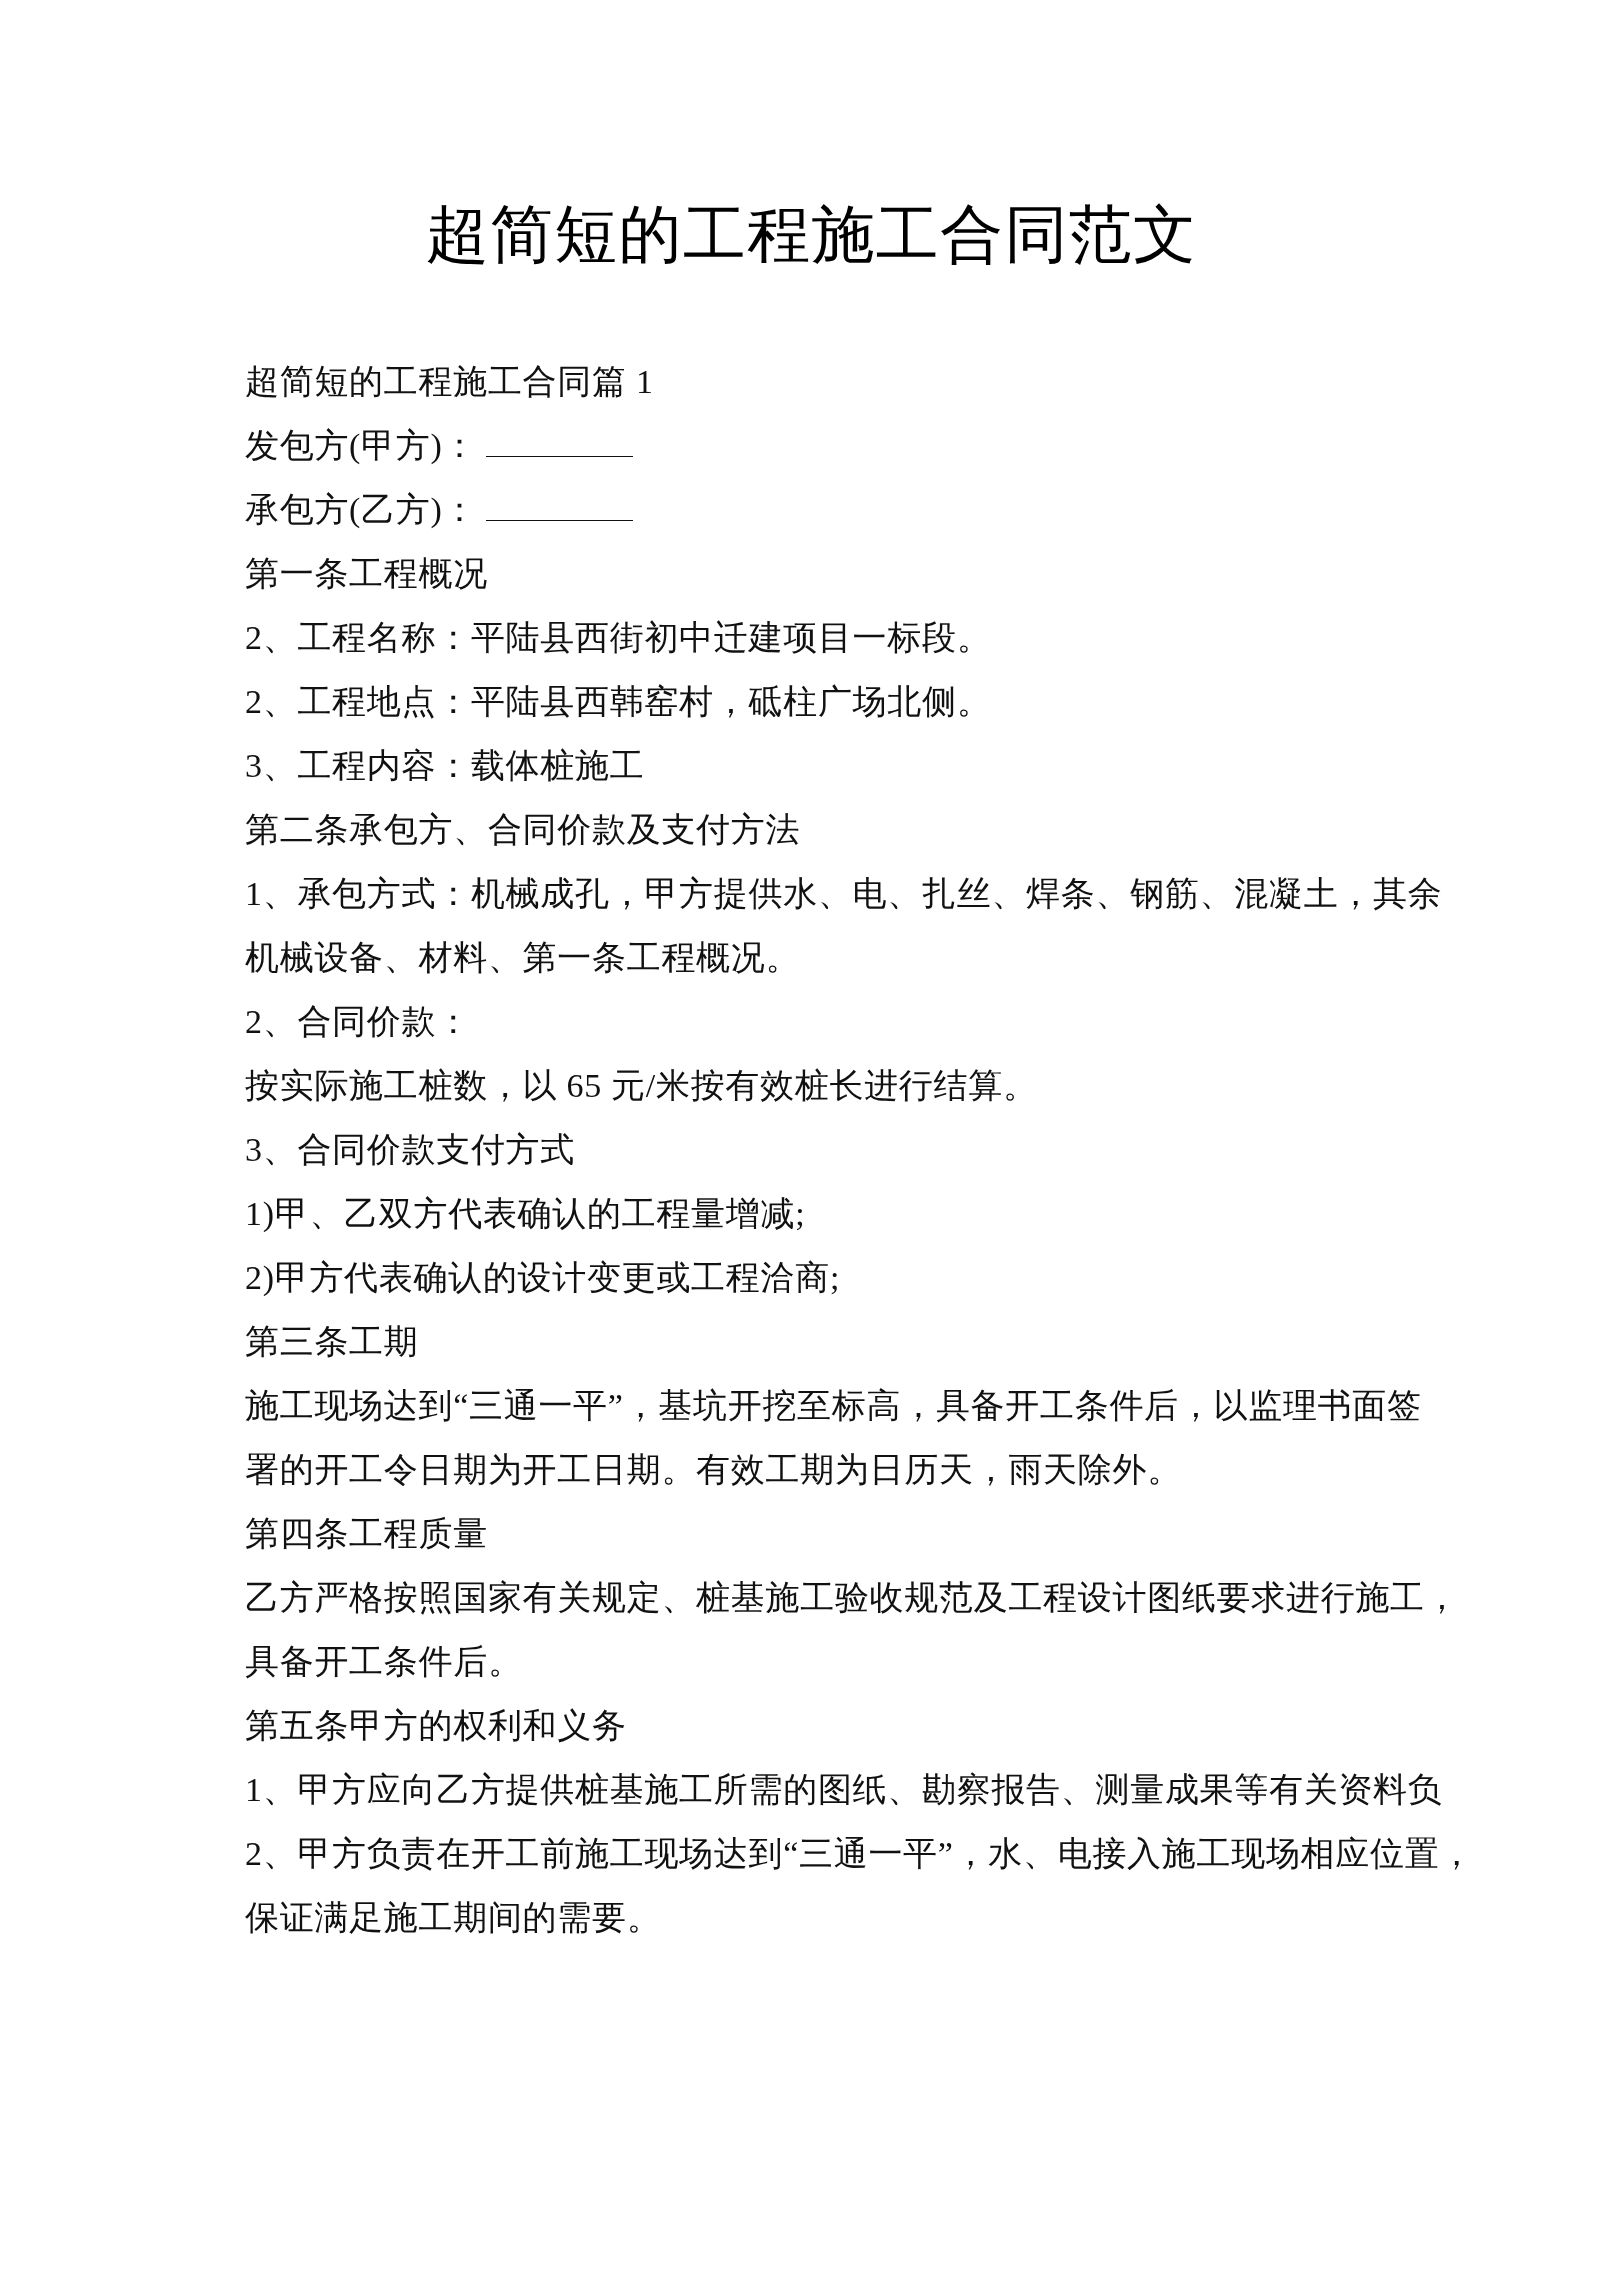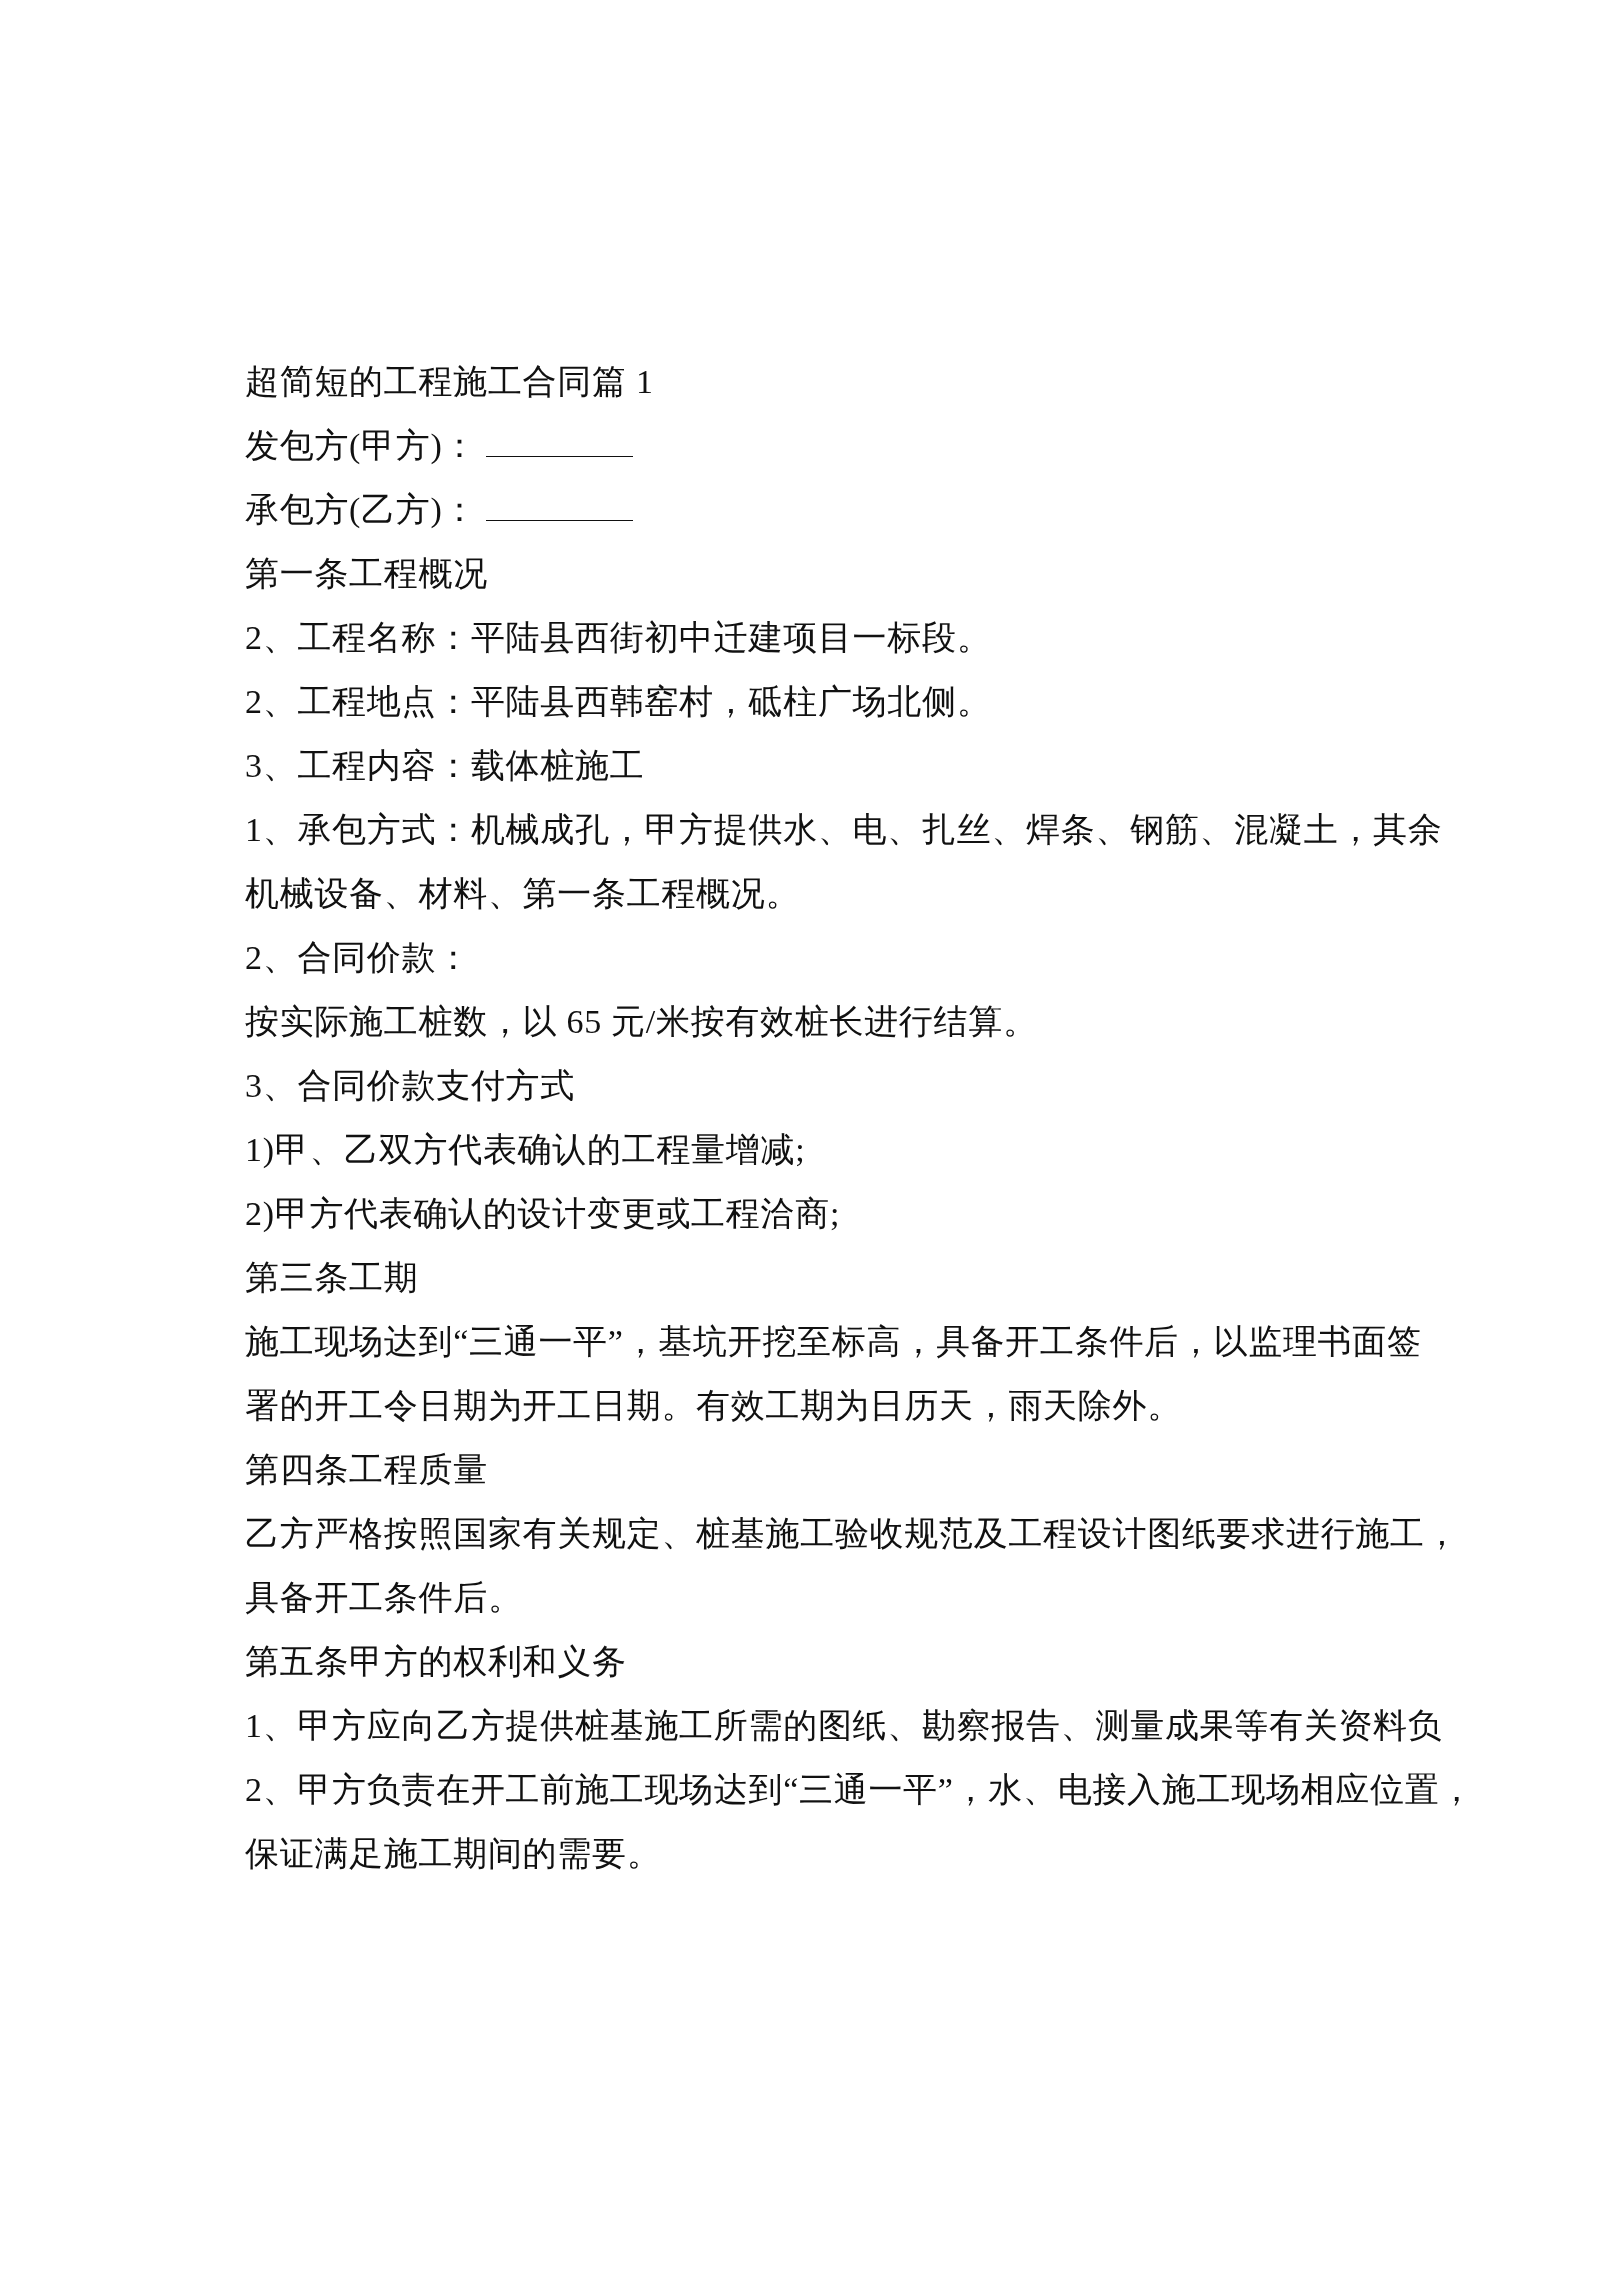--- a/index.html
+++ b/index.html
@@ -55,35 +55,37 @@
       border-bottom: 1.3px solid #111;
       height: 22px;
       vertical-align: baseline;
       margin-left: 9.2px;
     }
   </style>
 </head>
 <body>
 
 <div class="page">
+  <h1 class="doc-title">超简短的工程施工合同范文</h1>
 
   <div class="body">
     <p class="line">超简短的工程施工合同篇 1</p>
 
     <p class="line">
       <span>发包方(甲方)：</span><span class="blank"></span>
     </p>
     <p class="line">
       <span>承包方(乙方)：</span><span class="blank"></span>
     </p>
 
     <p class="line">第一条工程概况</p>
     <p class="line">2、工程名称：平陆县西街初中迁建项目一标段。</p>
     <p class="line">2、工程地点：平陆县西韩窑村，砥柱广场北侧。</p>
     <p class="line">3、工程内容：载体桩施工</p>
+    <p class="line">第二条承包方、合同价款及支付方法</p>
     <p class="line">1、承包方式：机械成孔，甲方提供水、电、扎丝、焊条、钢筋、混凝土，其余</p>
     <p class="line">机械设备、材料、第一条工程概况。</p>
     <p class="line">2、合同价款：</p>
     <p class="line">按实际施工桩数，以 65 元/米按有效桩长进行结算。</p>
     <p class="line">3、合同价款支付方式</p>
     <p class="line">1)甲、乙双方代表确认的工程量增减;</p>
     <p class="line">2)甲方代表确认的设计变更或工程洽商;</p>
     <p class="line">第三条工期</p>
     <p class="line">施工现场达到“三通一平”，基坑开挖至标高，具备开工条件后，以监理书面签</p>
     <p class="line">署的开工令日期为开工日期。有效工期为日历天，雨天除外。</p>

